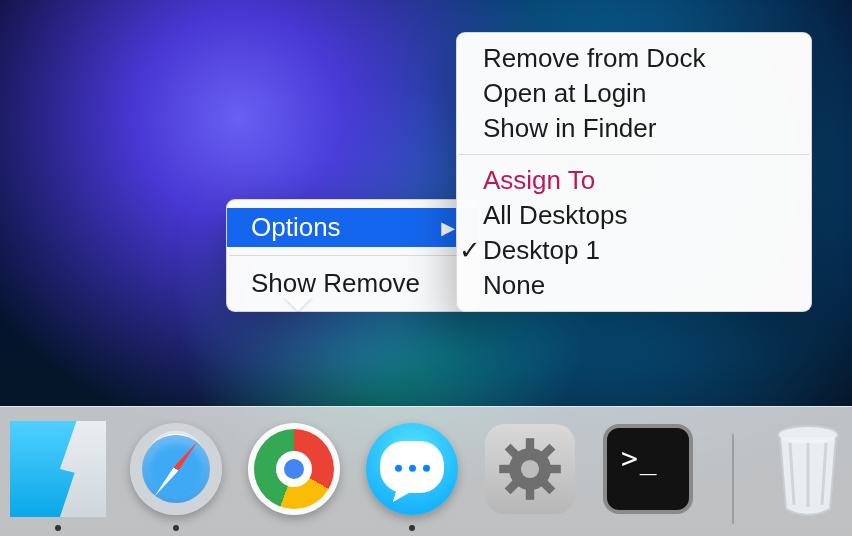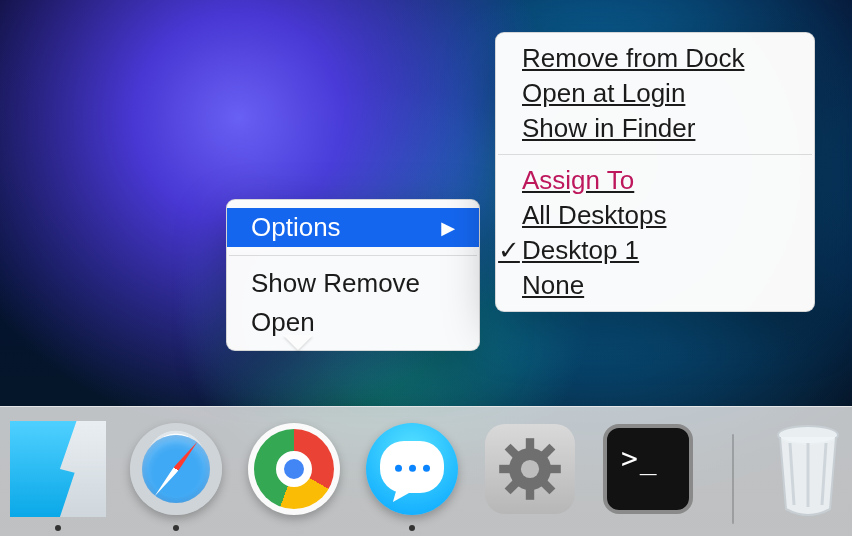--- a/index.html
+++ b/index.html
@@ -92,21 +92,21 @@
     color: #fff;
   }
   .menu .sep { height:1px; background: rgba(0,0,0,0.12); margin: 8px 2px; }
   .menu .section-label { color:#be185d; padding:4px 24px; }
   .menu.primary { left: 226px; top: 199px; width: 254px; }
   .menu.primary::after {
     content:""; position:absolute; left:56px; bottom:-15px;
     width:0;height:0;border:15px solid transparent; border-top-color: rgba(252,252,252,0.99);
     filter: drop-shadow(0 2px 1px rgba(0,0,0,0.12));
   }
-  .menu.sub { left: 495px; top: 32px; width: 320px; text-decoration: underline; }
+  .menu.sub { left: 456px; top: 32px; width: 356px; }
   .check-col { width: 26px; display:inline-block; text-align:center; }
   .sub .row { display:flex; align-items:center; padding: 2px 24px 2px 0; }
   .arrow { font-size: 18px; }
 </style>
 </head>
 <body>
 
 <div class="desktop">
 
   <div class="dock-wrap">
@@ -174,23 +174,20 @@
 
   <div class="menu primary">
     <div class="item hover">
       <span>Options</span>
       <span class="arrow">▶</span>
     </div>
     <div class="sep"></div>
     <div class="item">
       <span>Show Remove</span>
     </div>
-    <div class="item">
-      <span>Open</span>
-    </div>
   </div>
 
   <div class="menu sub">
     <div class="row">
       <span class="check-col"></span>
       <span>Remove from Dock</span>
     </div>
     <div class="row">
       <span class="check-col"></span>
       <span>Open at Login</span>

